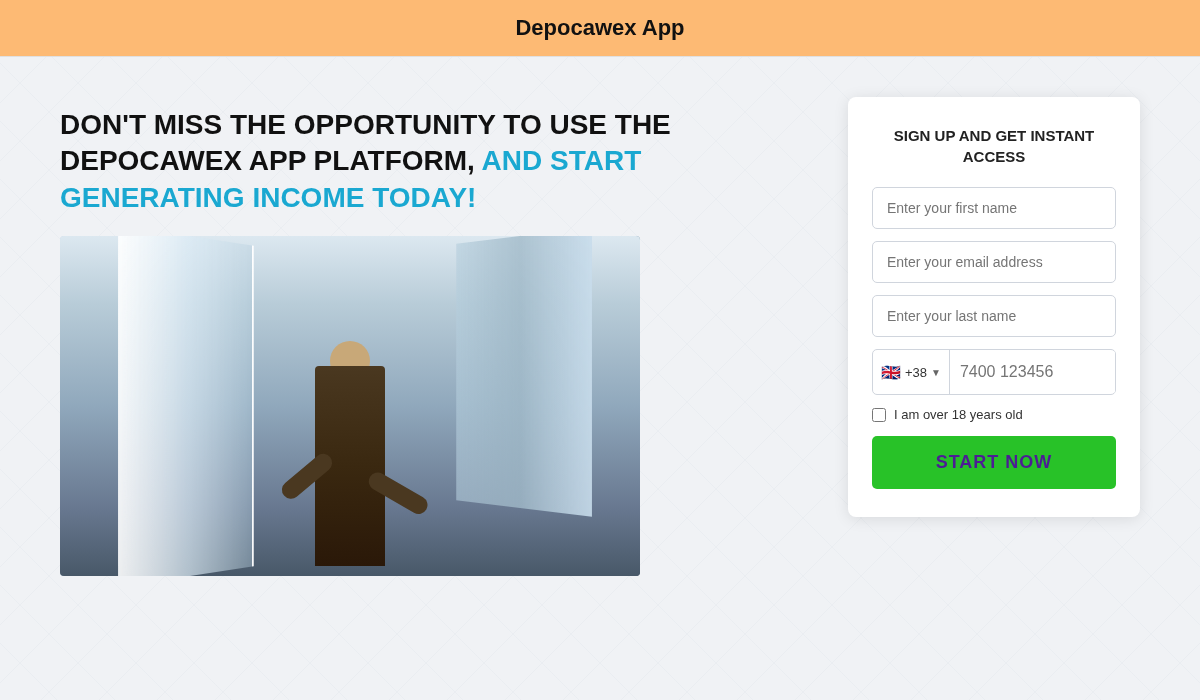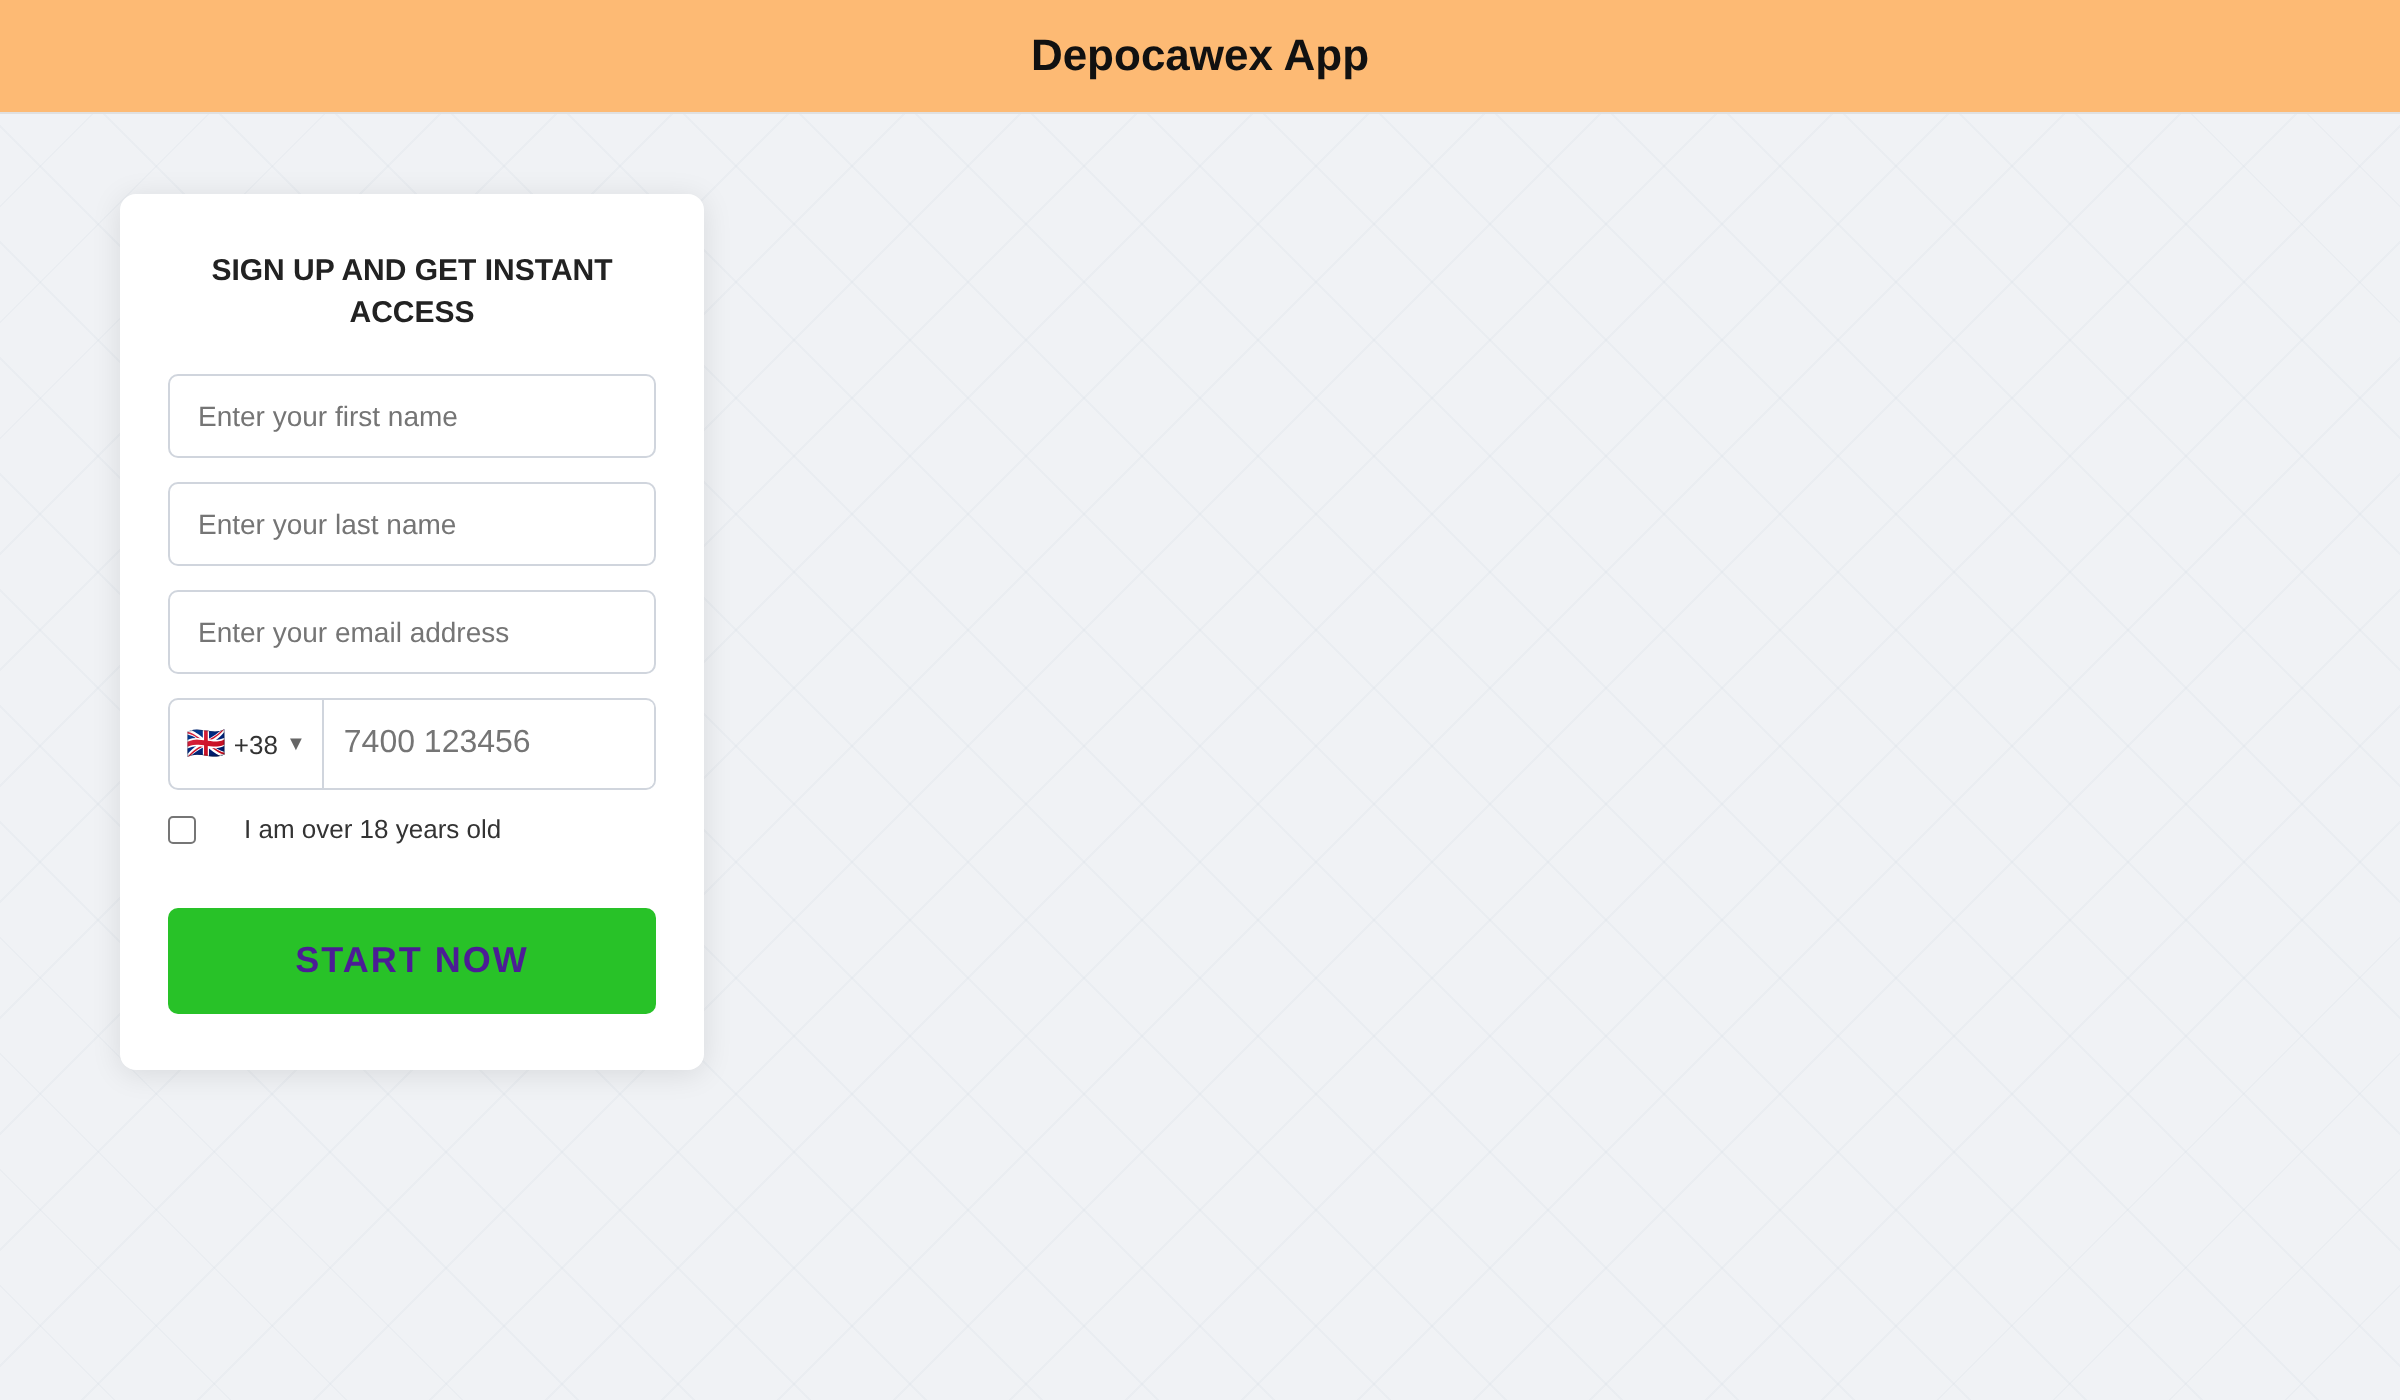--- a/index.html
+++ b/index.html
@@ -258,22 +258,22 @@
       border: none;
       padding: 12px 10px;
       font-size: 16px;
       color: #aaa;
       outline: none;
     }
 
     .checkbox-group {
       display: flex;
       align-items: center;
-      gap: 24px;
-      margin-bottom: 32px;
+      gap: 8px;
+      margin-bottom: 14px;
     }
 
     .checkbox-group input[type="checkbox"] {
       width: 14px;
       height: 14px;
       cursor: pointer;
       accent-color: #28a745;
     }
 
     .checkbox-group label {
@@ -298,34 +298,51 @@
   </style>
 </head>
 <body>
 
 <header>
   <h1>Depocawex App</h1>
 </header>
 
 <main>
 
+  <div class="left-section">
+    <div class="headline">
+      <span>DON'T MISS THE OPPORTUNITY TO USE THE DEPOCAWEX APP PLATFORM, </span><span class="highlight">AND START GENERATING INCOME TODAY!</span>
+    </div>
+
+    <div class="hero-image-container">
+      <div class="building-bg"></div>
+      <div class="building-left"></div>
+      <div class="building-right"></div>
+      <div class="person">
+        <div class="head"></div>
+        <div class="body"></div>
+        <div class="arm-left"></div>
+        <div class="arm-right"></div>
+      </div>
+    </div>
+  </div>
 
   <div class="right-section">
     <div class="signup-title">SIGN UP AND GET INSTANT ACCESS</div>
 
     <div class="form-group">
       <input type="text" placeholder="Enter your first name" style="">
     </div>
 
     <div class="form-group">
+      <input type="email" placeholder="Enter your email address" style="">
+    </div>
+
+    <div class="form-group">
       <input type="text" placeholder="Enter your last name" style="">
-    </div>
-
-    <div class="form-group">
-      <input type="email" placeholder="Enter your email address" style="">
     </div>
 
     <div class="phone-group">
       <div class="phone-flag">
         <span class="flag-emoji">🇬🇧</span>
         <span>+38</span>
         <span class="chevron">▼</span>
       </div>
       <input type="tel" placeholder="7400 123456" style="">
     </div>

